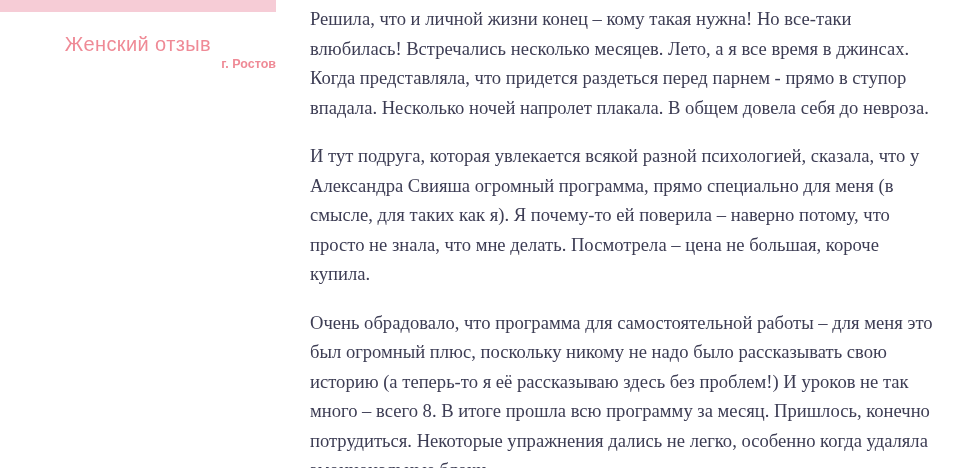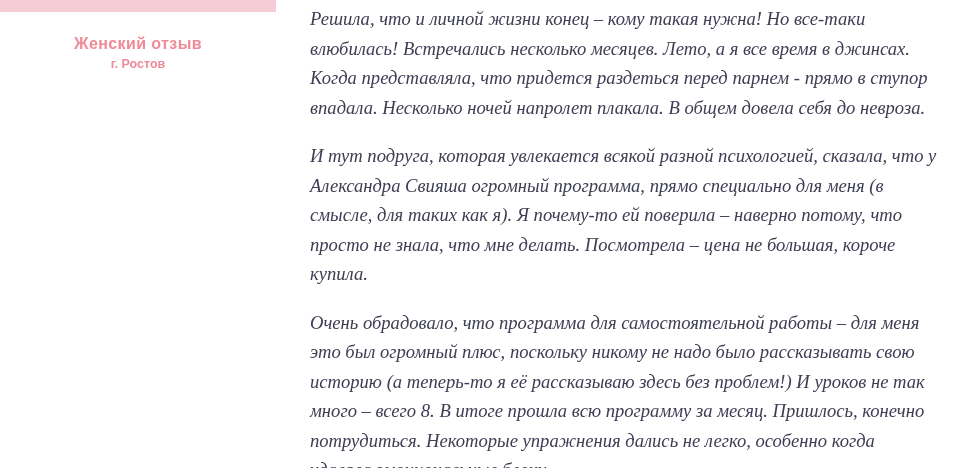--- a/index.html
+++ b/index.html
@@ -35,42 +35,42 @@
     background: #f6ccd6;
   }
   .side-label {
     position: absolute;
     left: 0;
     top: 34px;
     width: 276px;
     text-align: center;
   }
   .side-title {
-    font-size: 16px;
-    font-weight: bold;
+    font-size: 20px;
+    font-weight: normal;
     color: #ef8a96;
     letter-spacing: 0.4px;
     line-height: 20px;
   }
   .side-city {
     margin-top: 2px;
     font-size: 12.5px;
     font-weight: bold;
     color: #ef8a96;
     line-height: 16px;
+    text-align: right;
   }
   
   .text-col {
     flex: 1 1 auto;
     padding: 0 22px 0 34px;
     box-sizing: border-box;
   }
   .para {
     font-family: "Liberation Serif", serif;
-    font-style: italic;
     font-size: 18.6px;
     line-height: 29.5px;
     color: #3d3d54;
     margin: 0 16px 19px 0;
     text-align: left;
   }
   .para:first-child {
     margin-top: 4px;
   }
   .para:last-child {

